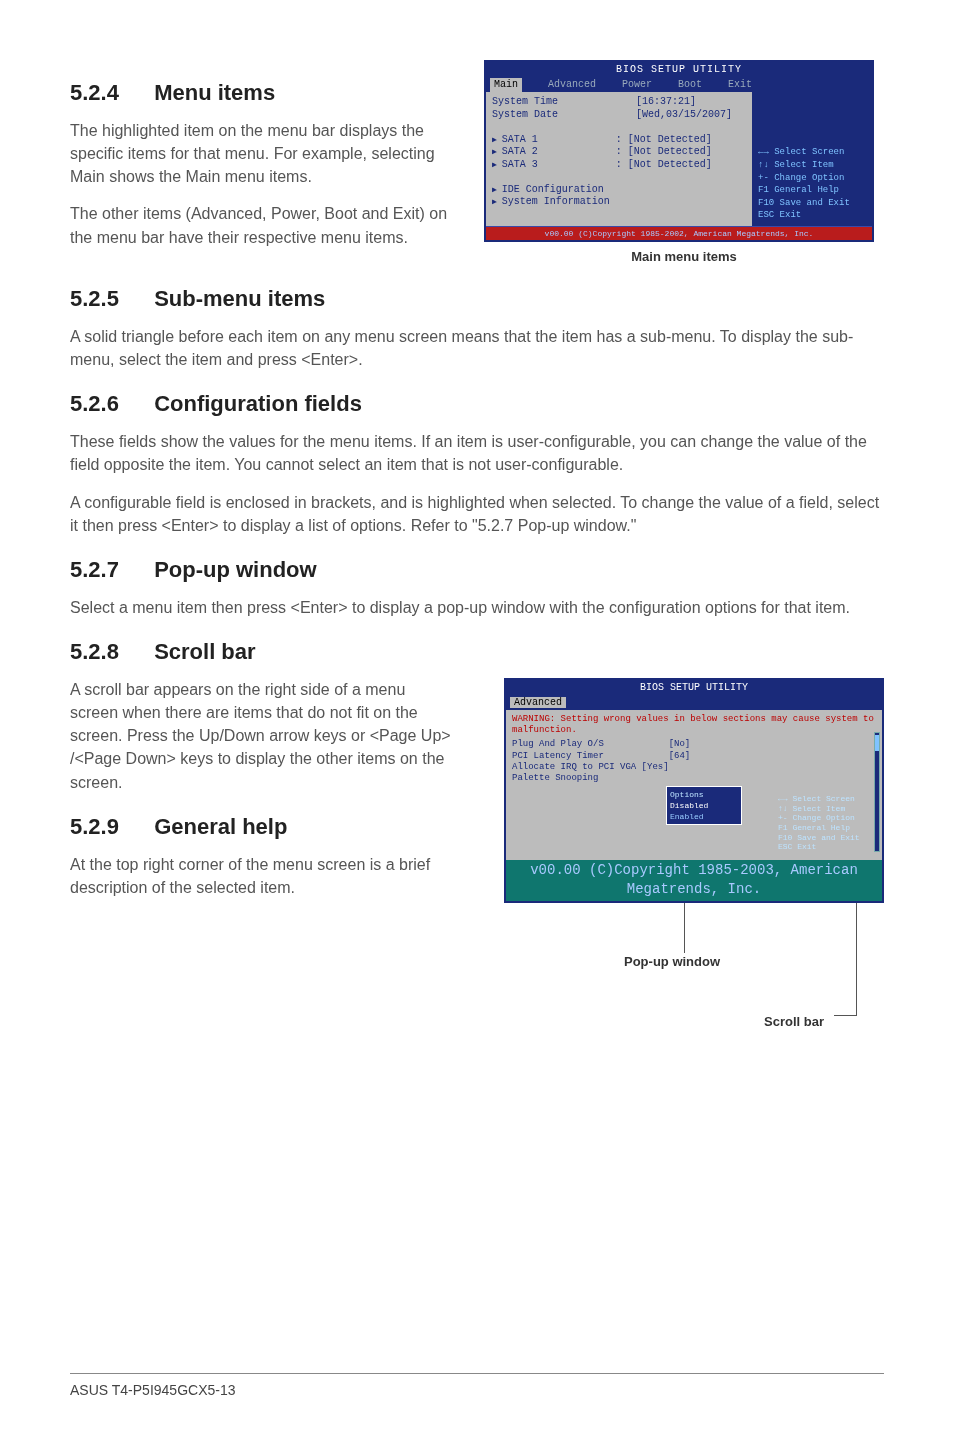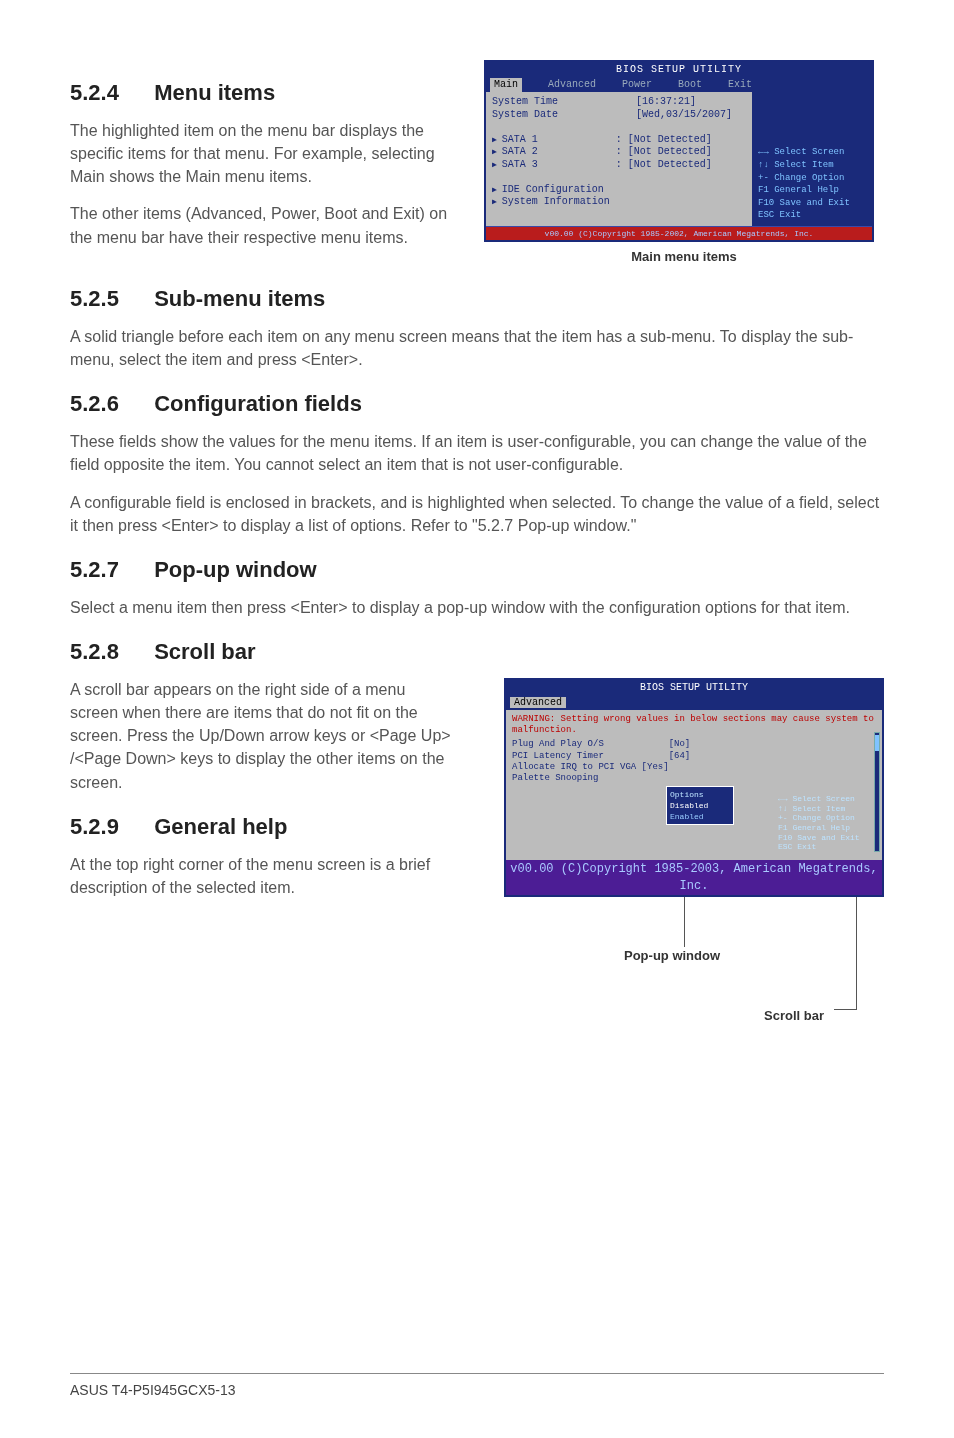--- a/index.html
+++ b/index.html
@@ -75,21 +75,21 @@
   .bios2 .title-bar { text-align:center; padding:1px 0; font-size:10px;}
   .bios2 .tabs { background:#1a2a7a; color:#9ab; padding:0 4px;}
   .bios2 .tabs span.active { background:#bcbcbc; color:#000; padding:0 4px;}
   .bios2 .inner { background:#bcbcbc; color:#1a2a7a; padding:4px 6px; position:relative; min-height:150px;}
   .bios2 .head { background:#1a2a7a; color:#fff; padding:1px 4px; margin:-4px -6px 4px -6px;}
   .bios2 .warn { color:#b00; font-size:9px; line-height:1.2; margin-bottom:4px;}
   .bios2 .line { white-space:pre; font-size:9px; line-height:1.25;}
   .bios2 .popup {
     position:absolute;
     left:160px; top:76px;
-    width:68px;
+    width:76px;
     background:#1a2a7a;
     border:1px solid #fff;
     color:#fff;
     font-size:8px;
     padding:2px 3px;
   }
   .bios2 .popup .opt1 { color:#fff;}
   .bios2 .popup .opt2 { color:#9cf;}
   .bios2 .scroll {
     position:absolute;
@@ -101,21 +101,21 @@
   .bios2 .scroll .thumb { position:absolute; top:2px; left:0; width:100%; height:16px; background:#7fc3ff;}
   .bios2 .rightlegend {
     position:absolute;
     right:14px; bottom:8px;
     color:#fff; font-size:8px;
     text-align:left;
     line-height:1.2;
     width: 90px;
   }
   .bios2 .rightlegend .hl { color:#bde3ff; }
-  .bios2 .foot { background:#4c1d95; color:#a9c9ff; text-align:center; font-size:12px; padding:1px 0;}
+  .bios2 .foot { background:#0f766e; color:#a9c9ff; text-align:center; font-size:14px; padding:1px 0;}
   .lower-annot { position: relative; height:140px; margin-left:30px;}
   .lower-annot .popup-label {
     position:absolute; left:120px; top:50px;
     font-size:13px; font-weight:bold; color:#333;
   }
   .lower-annot .line1 {
     position:absolute; left:180px; top:0;
     width:1px; height:50px; background:#555;
   }
   .lower-annot .scroll-label {

